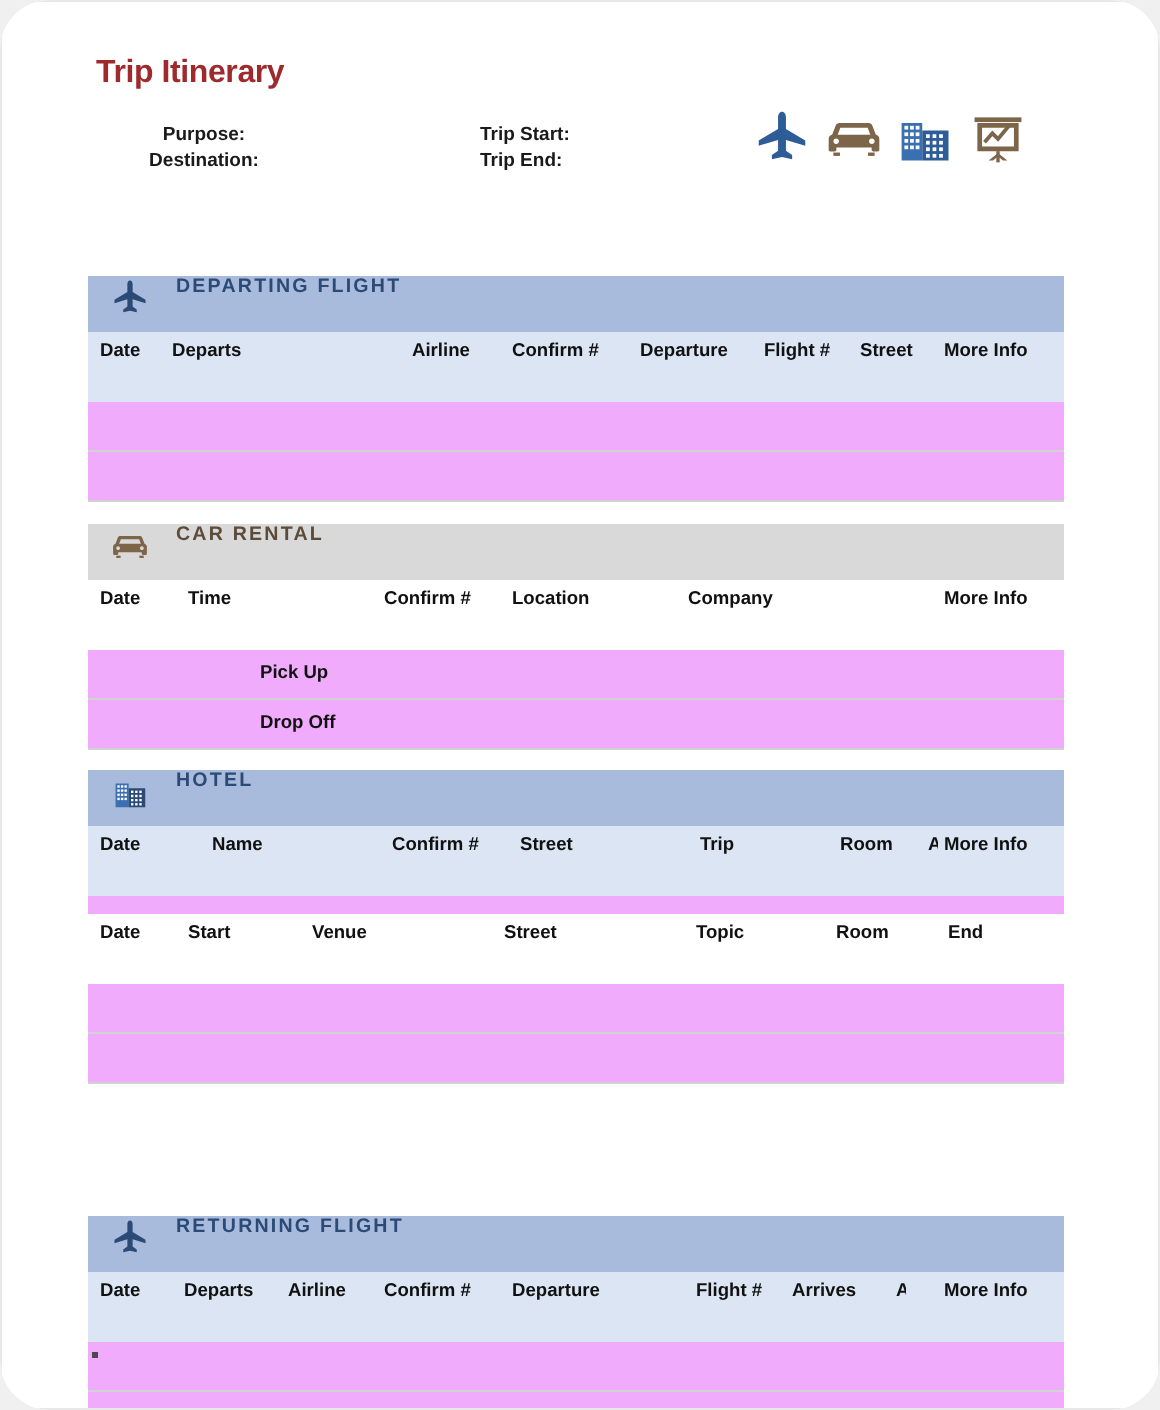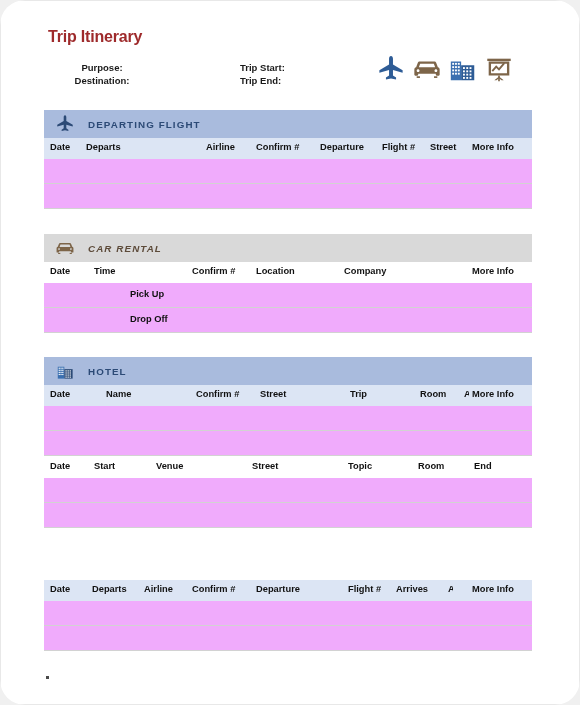--- a/index.html
+++ b/index.html
@@ -73,45 +73,46 @@
 
   
   .section {
     position: absolute;
     left: 44px;
     width: 488px;
   }
   .band {
     height: 28px;
     display: flex;
-    align-items: center;
+    align-items: flex-start;
     padding-left: 8px;
     box-sizing: border-box;
+    margin-top: 28px;
   }
   .band .band-ic {
     width: 26px;
     height: 22px;
     display: flex;
     align-items: center;
     justify-content: center;
     flex: none;
   }
   .band .band-title {
     font-size: 9.8px;
     font-weight: bold;
     letter-spacing: 1.1px;
     margin-left: 10px;
   }
   .band.blue { background: #a9bbdd; }
   .band.blue .band-title { color: #2c4a76; }
   .band.gray { background: #d9d9d9; }
-  .band.gray .band-title { color: #5d4b3a; font-style: italic; }
+  .band.gray .band-title { color: #5d4b3a; }
 
   .colhead {
-    height: 21px;
+    height: 35px;
     position: relative;
     box-sizing: border-box;
     overflow: hidden;
   }
   .colhead.blue { background: #dce5f4; }
   .colhead.white { background: #ffffff; }
   .colhead .col {
     position: absolute;
     top: 4px;
     font-size: 9.3px;
@@ -335,20 +336,28 @@
       <span class="col" style="left:374px">Room</span>
       <span class="col" style="left:430px">End</span>
     </div>
     <div class="rows">
       <div class="row first"></div>
       <div class="row"></div>
     </div>
   </div>
 
   <div class="section" style="top:580px">
+    <div class="band blue">
+      <span class="band-ic">
+        <svg width="20" height="20" viewBox="0 0 64 64" aria-hidden="true">
+          <path fill="#2c4a76" d="M32 4c2.6 0 4.2 2.6 4.2 6.2v12.3l20.6 12.1v5.6L36.2 34v11.6l6.6 4.6v4.4L32 52.2 21.2 54.6v-4.4l6.6-4.6V34L7.2 40.2v-5.6l20.6-12.1V10.2C27.8 6.6 29.4 4 32 4z"></path>
+        </svg>
+      </span>
+      <span class="band-title">RETURNING FLIGHT</span>
+    </div>
     <div class="colhead blue">
       <span class="col" style="left:6px">Date</span>
       <span class="col" style="left:48px">Departs</span>
       <span class="col" style="left:100px">Airline</span>
       <span class="col" style="left:148px">Confirm #</span>
       <span class="col" style="left:212px">Departure</span>
       <span class="col" style="left:304px">Flight #</span>
       <span class="col" style="left:352px">Arrives</span>
       <span class="col" style="left:404px;overflow:hidden;width:5px">A</span>
       <span class="col" style="left:428px">More Info</span>

